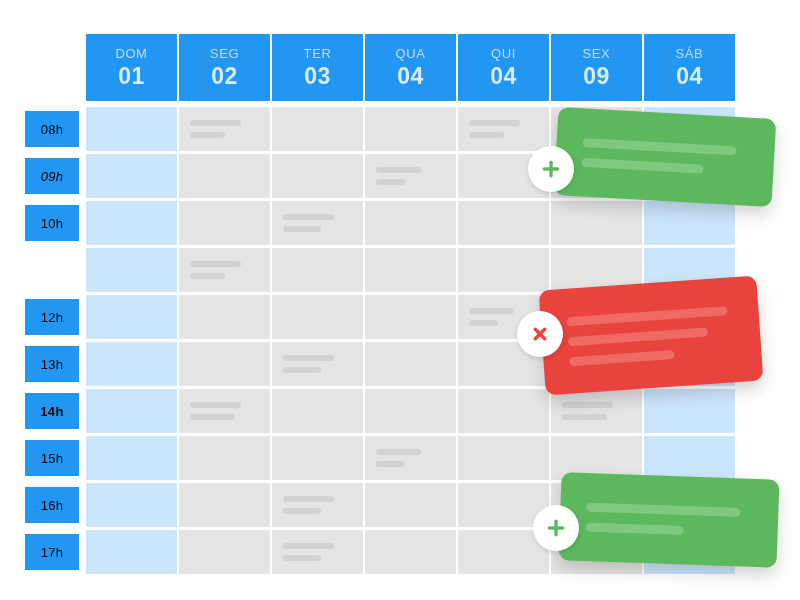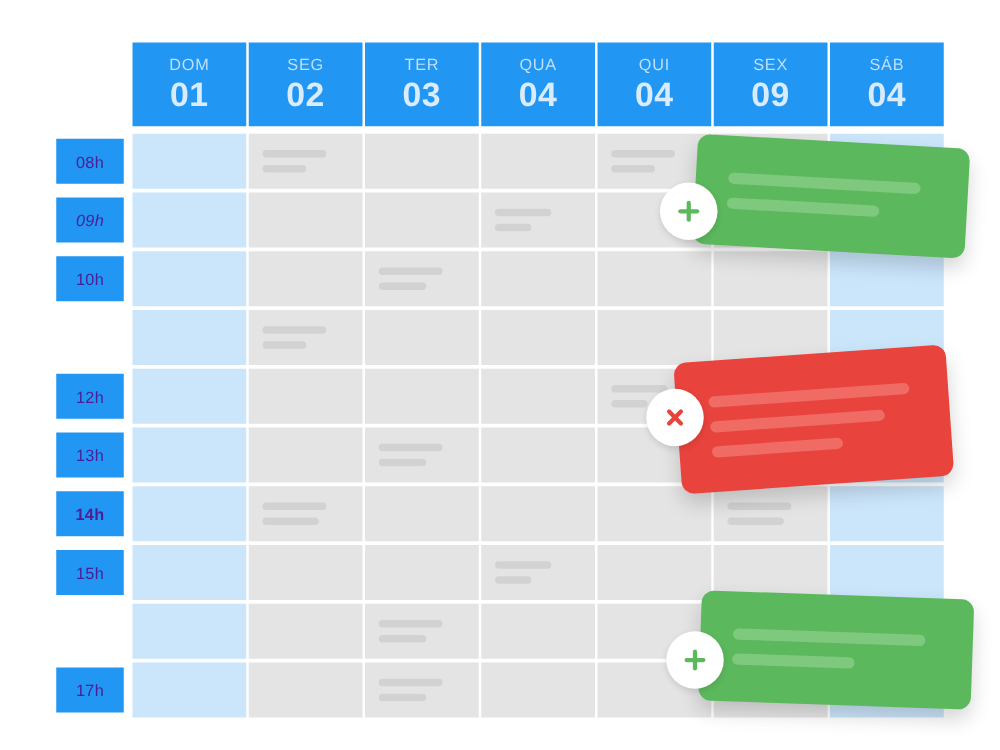--- a/index.html
+++ b/index.html
@@ -20,21 +20,20 @@
     height: 600px;
   }
 
   
   .grid-layer {
     position: absolute;
     left: 0;
     top: 0;
     width: 644px;
     height: 600px;
-    margin-left: 20px;
   }
 
   .day-header {
     position: absolute;
     background: #2196f3;
     display: flex;
     flex-direction: column;
     align-items: center;
     justify-content: center;
     color: #ffffff;
@@ -42,33 +41,33 @@
     user-select: none;
   }
   .day-header .dow {
     font-size: 13px;
     letter-spacing: 0.6px;
     color: #bfdffb;
     font-weight: 400;
     margin-bottom: 5px;
   }
   .day-header .dnum {
-    font-size: 27px;
+    font-size: 23px;
     font-weight: 700;
     color: #d8ecfd;
     letter-spacing: 0.5px;
   }
 
   .time-label {
     position: absolute;
     background: #2196f3;
     display: flex;
     align-items: center;
     justify-content: center;
-    color: #4c1d95;
+    color: #000000;
     font-size: 13px;
     letter-spacing: 0.3px;
     user-select: none;
   }
 
   .slot {
     position: absolute;
     background: #e4e4e4;
     box-sizing: border-box;
     padding: 0;
@@ -274,20 +273,21 @@
       <div class="slot" style="left: 272px; top: 436px; width: 91px; height: 44px;"></div>
       <div class="slot" style="left: 365px; top: 436px; width: 91px; height: 44px;">
         <div class="bars">
           <div class="bar" style="width: 62%;"></div>
           <div class="bar" style="width: 40%;"></div>
         </div>
       </div>
       <div class="slot" style="left: 458px; top: 436px; width: 91px; height: 44px;"></div>
       <div class="slot" style="left: 551px; top: 436px; width: 91px; height: 44px;"></div>
       <div class="slot weekend" style="left: 644px; top: 436px; width: 91px; height: 44px;"></div>
+      <div class="time-label" style="left: 25px; top: 487px; width: 54px; height: 36px;">16h</div>
       <div class="slot weekend" style="left: 86px; top: 483px; width: 91px; height: 44px;"></div>
       <div class="slot" style="left: 179px; top: 483px; width: 91px; height: 44px;"></div>
       <div class="slot" style="left: 272px; top: 483px; width: 91px; height: 44px;">
         <div class="bars">
           <div class="bar" style="width: 70%;"></div>
           <div class="bar" style="width: 52%;"></div>
         </div>
       </div>
       <div class="slot" style="left: 365px; top: 483px; width: 91px; height: 44px;"></div>
       <div class="slot" style="left: 458px; top: 483px; width: 91px; height: 44px;"></div>

